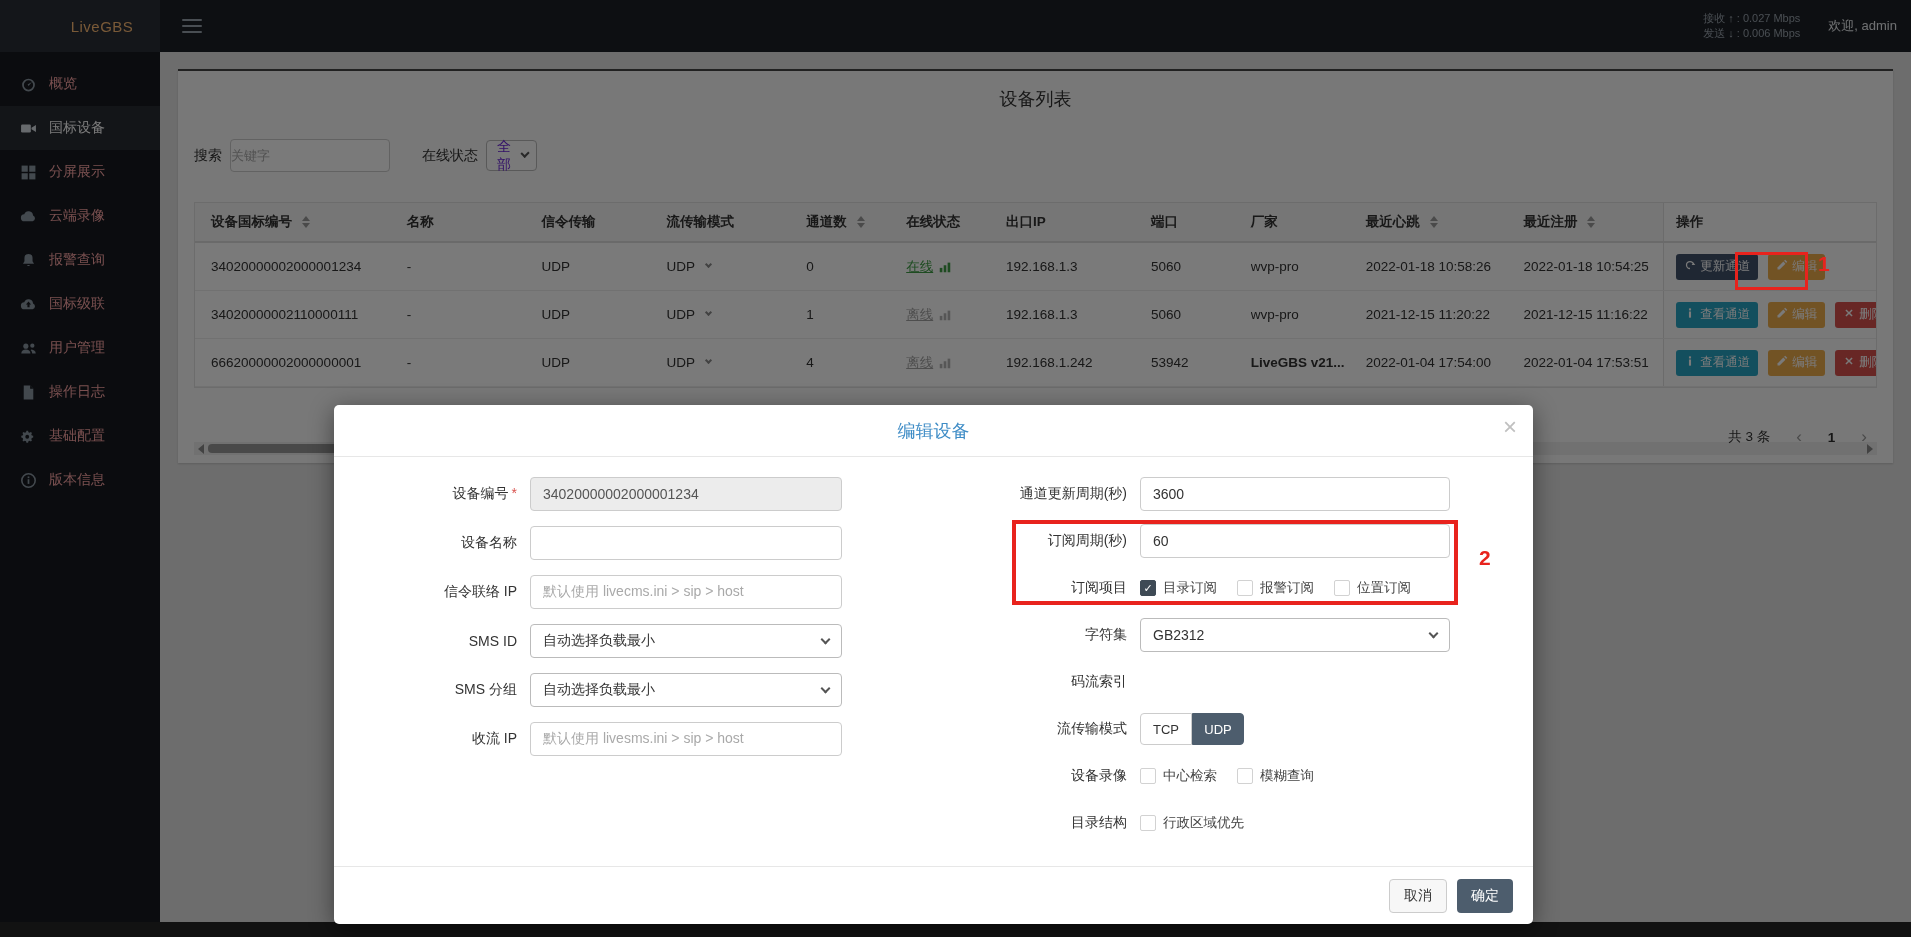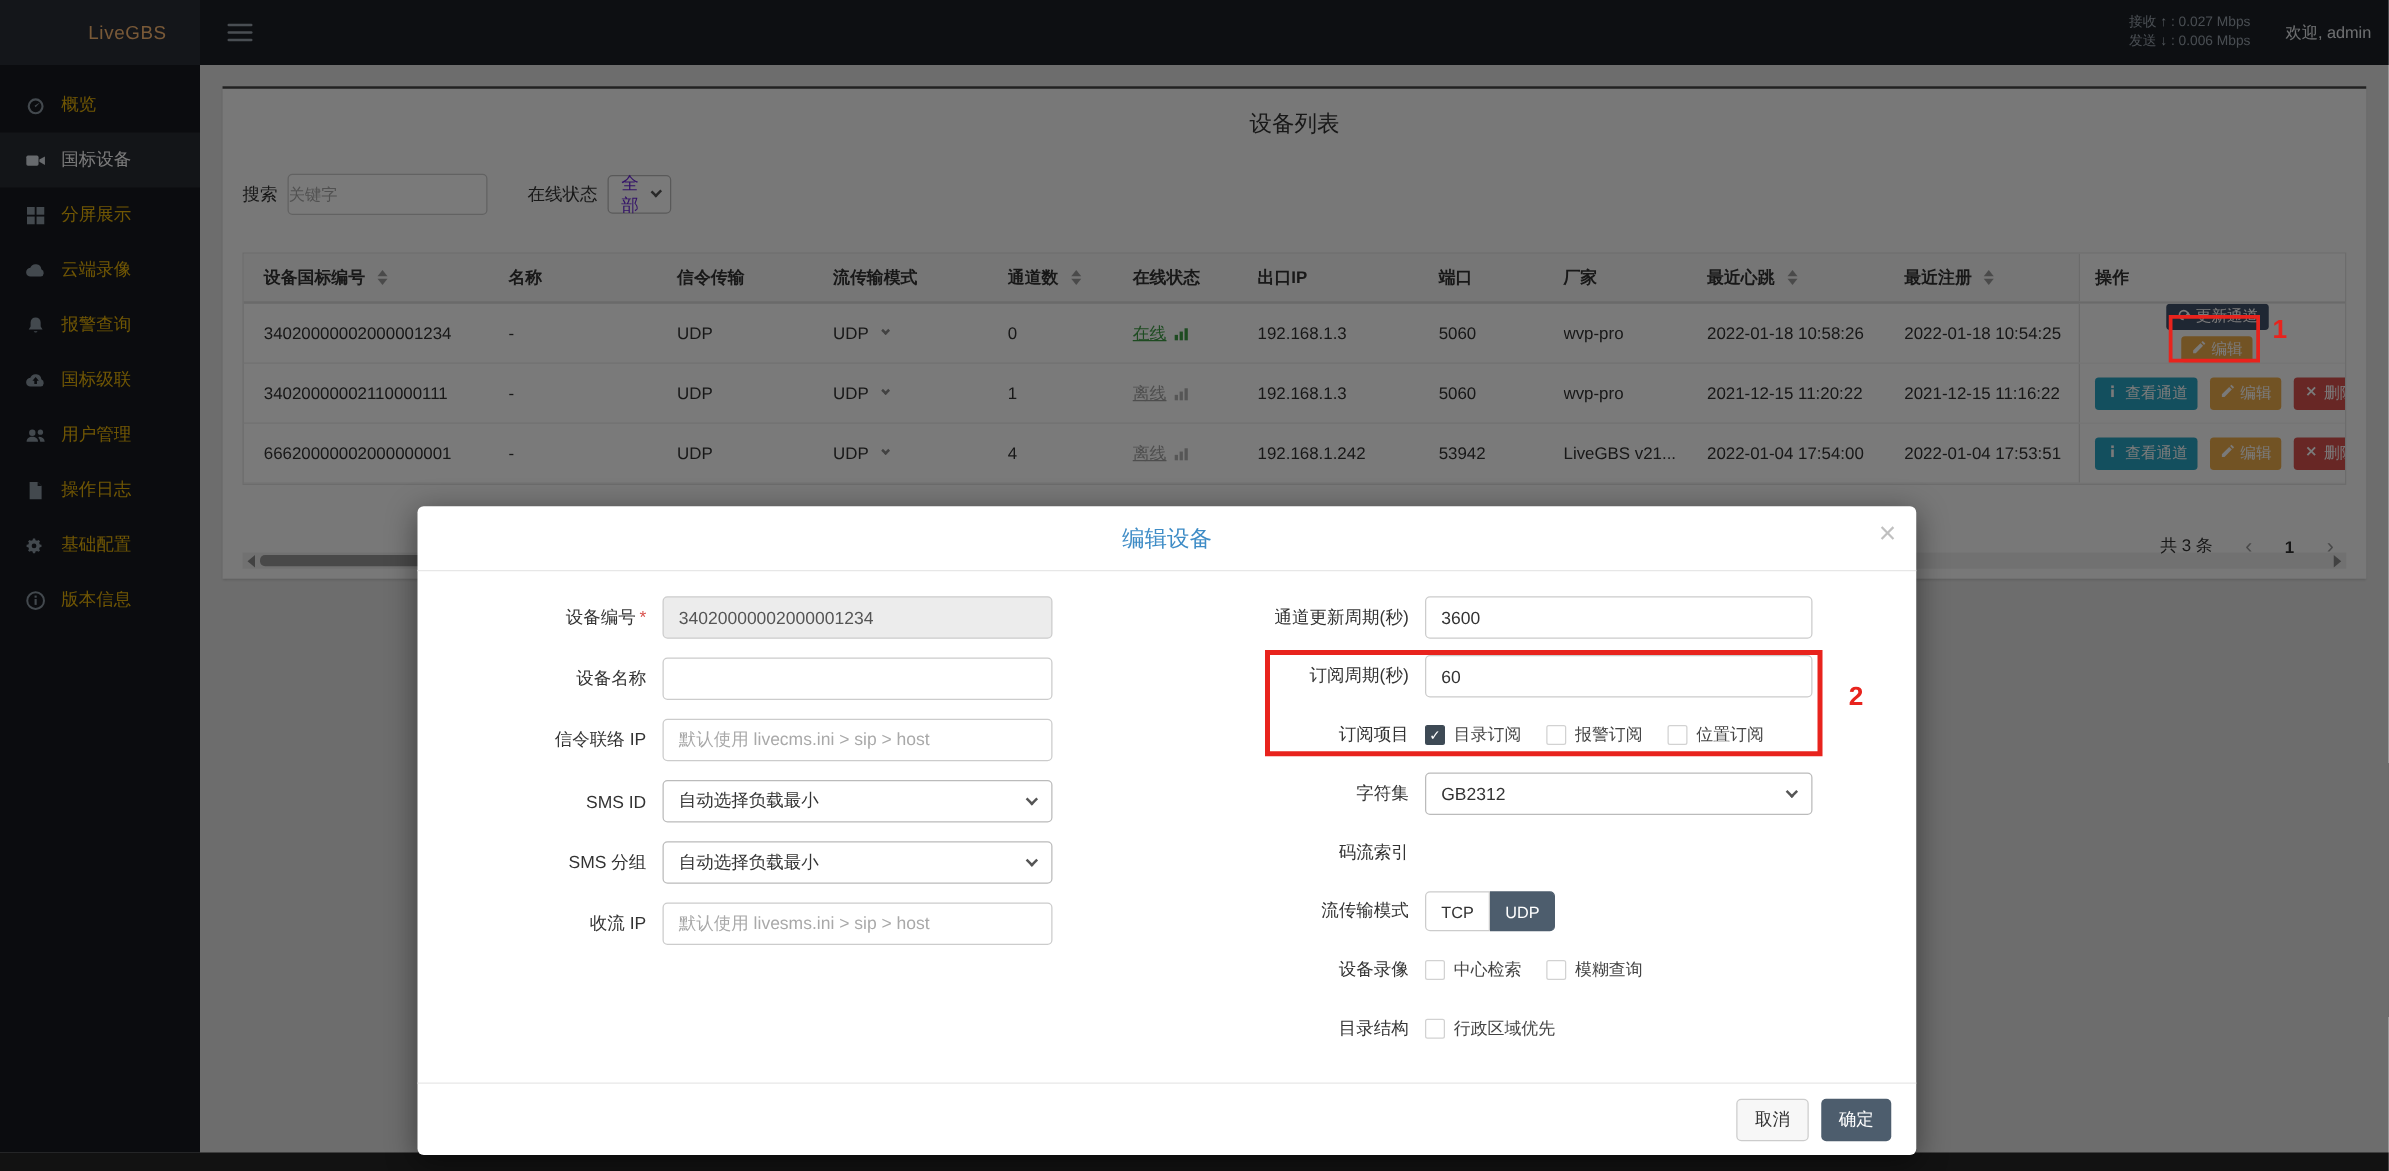--- a/index.html
+++ b/index.html
@@ -12,21 +12,21 @@
   .brand { width:160px; height:52px; background:#2a2f38; color:#fdba74; font-size:15px; display:flex; align-items:center; justify-content:center; letter-spacing:.5px;padding-left:44px; }
   .hamburger { margin-left:22px; width:20px; height:14px; display:flex; flex-direction:column; justify-content:space-between; cursor:pointer; }
   .hamburger span { display:block; height:2px; background:#9aa3ad; border-radius:1px; }
   .topbar-right { margin-left:auto; display:flex; align-items:center; gap:28px; padding-right:14px; }
   .traffic { font-size:11px; color:#99a2ac; line-height:15px; text-align:left; }
   .traffic .arrow { font-weight:bold; color:#aab3bd; }
   .welcome { color:#e6e9ec; font-size:13px; }
 
   
   .sidebar { position:absolute; top:52px; left:0; width:160px; bottom:15px; background:#171b21; z-index:4; padding-top:10px; }
-  .side-item { height:44px; display:flex; align-items:center; padding-left:20px; color:#eab308; font-size:14px; cursor:pointer; }
+  .side-item { height:44px; display:flex; align-items:center; padding-left:20px; color:#fca5a5; font-size:14px; cursor:pointer; }
   .side-item.active { background:rgba(255,255,255,.08); color:#ffffff; }
   .side-item .sicon { width:17px; height:17px; margin-right:12px; color:#8d98a3; flex:0 0 17px; }
   .side-item.active .sicon { color:#d7dde3; }
   .sicon svg { width:100%; height:100%; fill:currentColor; }
 
   
   .content { position:absolute; left:160px; top:52px; right:0; bottom:15px; background:#e4e4e4; }
   .panel { position:absolute; left:18px; top:17px; width:1715px; height:394px; background:#fafafa; border-top:2px solid #454545; box-shadow:0 1px 2px rgba(0,0,0,.15); }
   .page-title { text-align:center; font-size:18px; color:#333; padding-top:16px; }
   .search-row { position:absolute; left:16px; top:68px; display:flex; align-items:center; font-size:14px; color:#333; }
@@ -323,21 +323,21 @@
               </div>
               <div class="td" style="width: 115px;">
                 <span class="vendor">wvp-pro</span>
               </div>
               <div class="td" style="width: 158px;">
                 <span>2022-01-18 10:58:26</span>
               </div>
               <div class="td" style="width: 152px;">
                 <span>2022-01-18 10:54:25</span>
               </div>
-              <div class="td ops" style="width: 213px; flex-direction: column;">
+              <div class="td ops" style="width: 213px;">
                 <span class="btn dark">
                   <span class="bic"><svg viewBox="0 0 16 16">
                       <path d="M8 13.5A5.5 5.5 0 1 1 13.5 8h-1.7A3.8 3.8 0 1 0 8 11.8z"></path>
                       <path d="M12.6 4.6 15 8h-4.8z"></path>
                     </svg></span>
                   <span>更新通道</span>
                 </span>
                 <span class="btn warning">
                   <span class="bic"><svg viewBox="0 0 16 16">
                       <path d="M2 11.2 9.8 3.4l2.8 2.8L4.8 14H2z"></path>
@@ -434,21 +434,21 @@
                     <rect x="6.5" y="6" width="3" height="8"></rect>
                     <rect x="11" y="3" width="3" height="11"></rect>
                   </svg></span>
               </div>
               <div class="td" style="width: 145px;">
                 <span>192.168.1.242</span>
               </div>
               <div class="td" style="width: 100px;">
                 <span>53942</span>
               </div>
-              <div class="td" style="width: 115px;">
+              <div class="td" style="width: 115px; font-weight: bold;">
                 <span class="vendor">LiveGBS v21...</span>
               </div>
               <div class="td" style="width: 158px;">
                 <span>2022-01-04 17:54:00</span>
               </div>
               <div class="td" style="width: 152px;">
                 <span>2022-01-04 17:53:51</span>
               </div>
               <div class="td ops" style="width: 213px;">
                 <span class="btn info">

